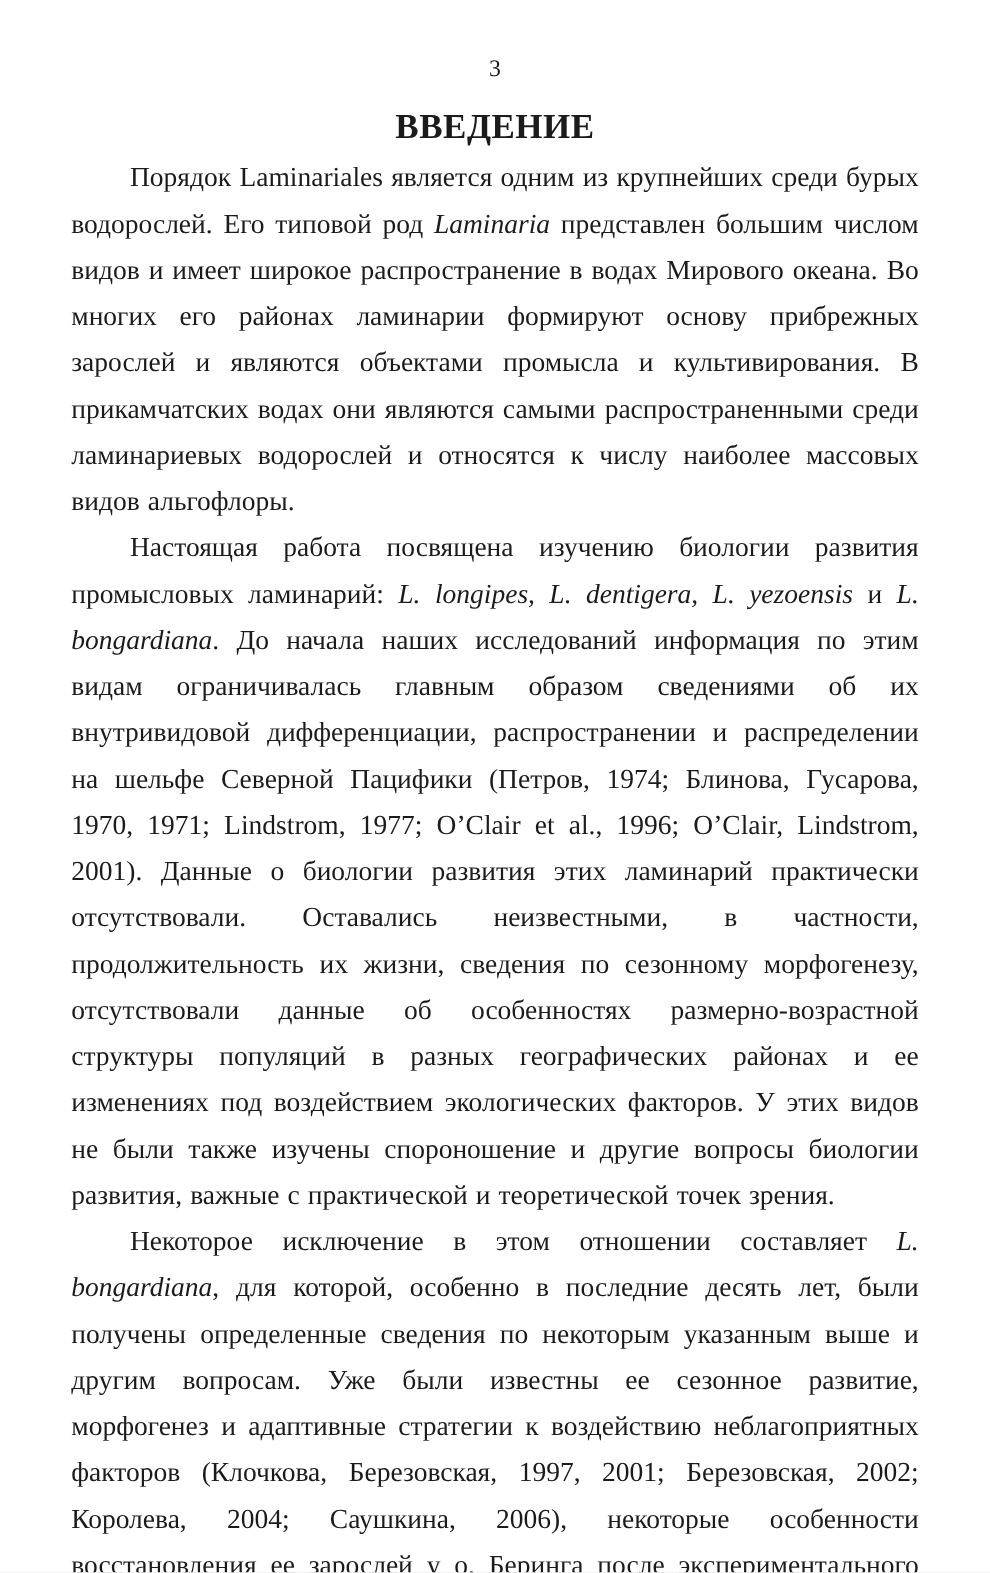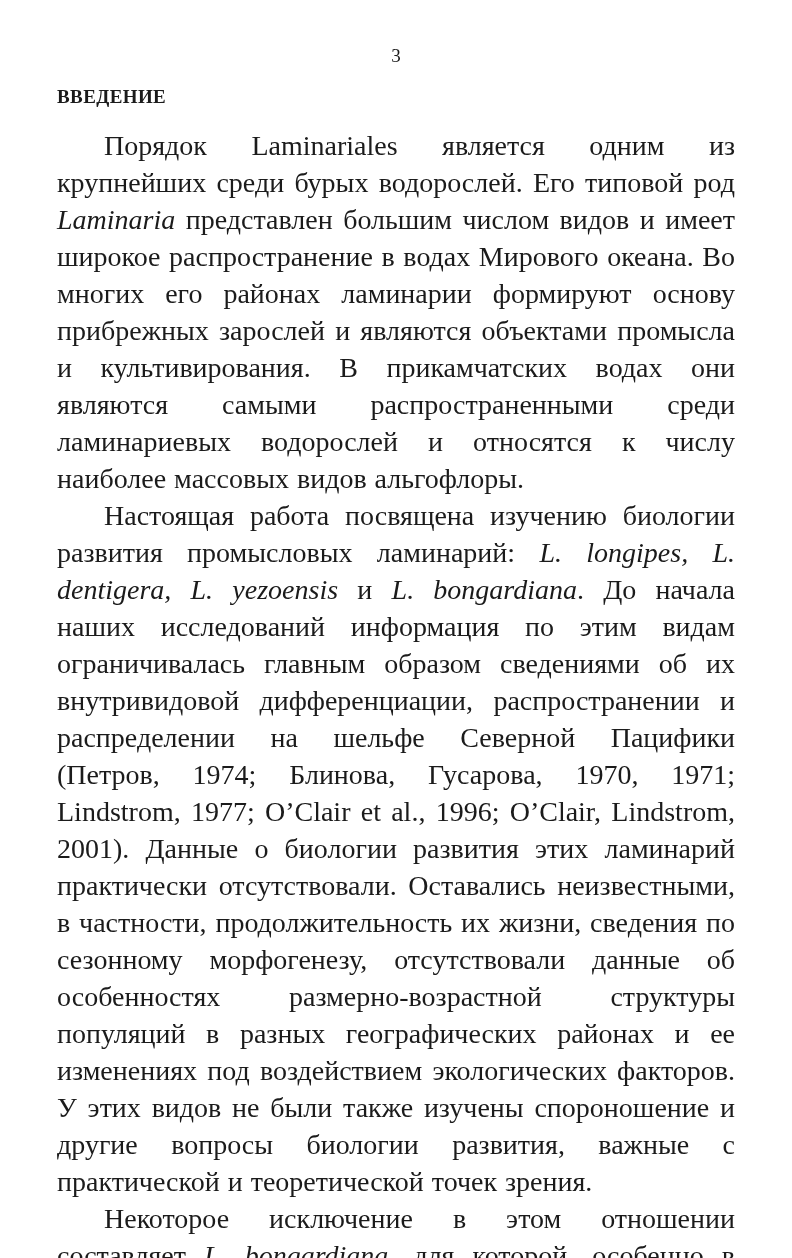--- a/index.html
+++ b/index.html
@@ -18,33 +18,34 @@
     overflow: hidden;
     font-family: "Liberation Serif", "DejaVu Serif", serif;
     color: #1b1b1b;
   }
   .page-number {
     text-align: center;
     font-size: 19px;
     line-height: 24px;
   }
   .title {
-    font-size: 19px;
+    text-align: center;
+    font-size: 28px;
     font-weight: bold;
     letter-spacing: 0.4px;
-    margin: 18px 0 19px 0;
+    margin: 18px 0 5px 0;
   }
   .body-text {
     font-size: 20px;
   }
   .para {
     margin: 0;
     text-align: justify;
     text-indent: 47px;
-    font-size: 28px;
+    font-size: 22px;
     line-height: 37px;
     word-spacing: 1px;
   }
   .it {
     font-style: italic;
   }
 </style>
 </head>
 <body>
 

